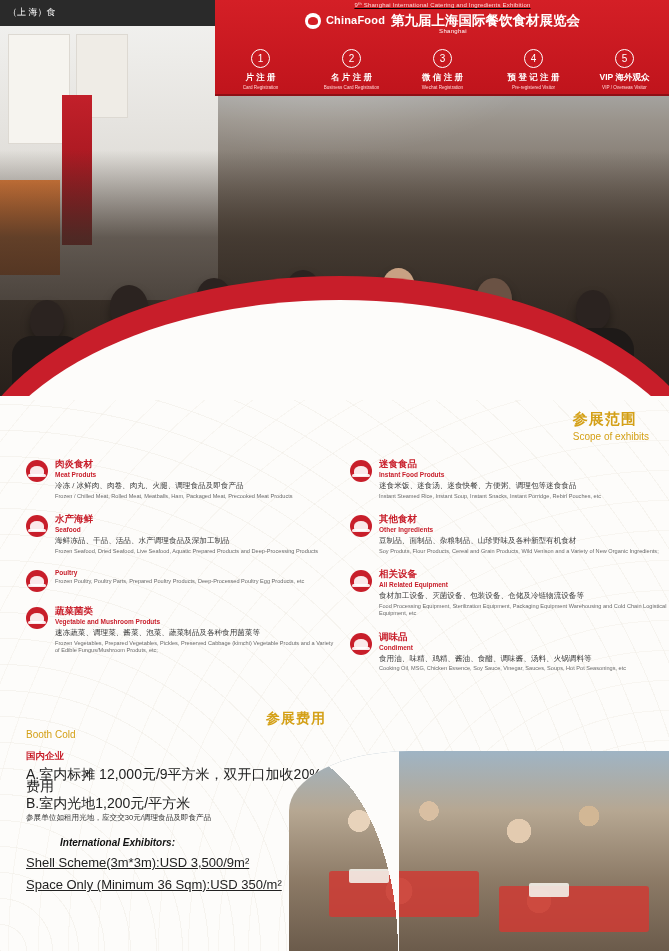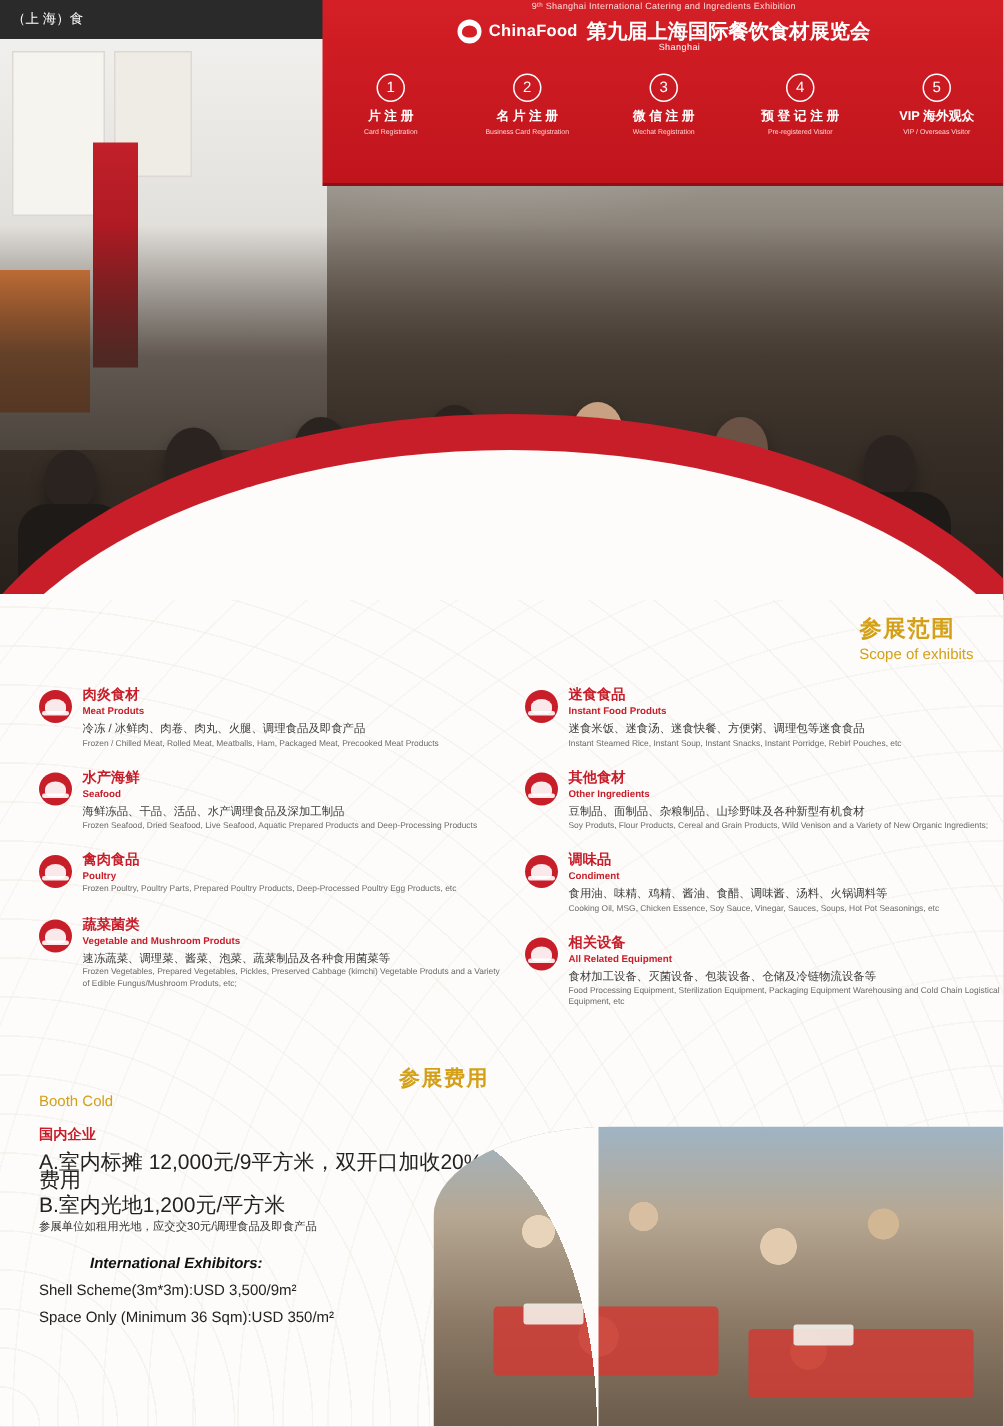--- a/index.html
+++ b/index.html
@@ -5,21 +5,21 @@
   * { box-sizing: border-box; margin: 0; padding: 0; }
   html, body {
     width: 669px; height: 951px;
     font-family: "Liberation Sans", sans-serif;
     background: #ffffff;
     overflow: hidden;
   }
   .page {
     position: relative;
     width: 669px; height: 951px;
-    background: #ec4899;
+    background: #3b82f6;
     overflow: hidden;
   }
 
   
   .hero {
     position: absolute; top: 0; left: 0;
     width: 669px; height: 400px;
     overflow: hidden;
     background: #4a4038;
   }
@@ -34,23 +34,24 @@
     position: absolute; top:0; left:0; width:669px; height:58px;
     background: linear-gradient(180deg,#e9edf0 0%, #d6dce1 60%, #c2c8cd 100%);
   }
   .hall-ceiling:after{
     content:""; position:absolute; left:0; top:0; width:100%; height:100%;
     background: repeating-linear-gradient(90deg, rgba(255,255,255,.5) 0 2px, rgba(0,0,0,0.03) 2px 18px);
     opacity:.6;
   }
   
   .reg-banner {
-    position: absolute; left: 215px; top: 0; width: 455px; height: 124px;
+    position: absolute; left: 215px; top: 0; width: 455px; height: 96px;
     background: linear-gradient(180deg,#d41f26 0%, #c0141c 100%);
     border-bottom: 2px solid #8e0f15;
+    text-decoration: underline;
   }
   .reg-banner-title {
     position:absolute; left:0; right:0; top: 12px;
     text-align:center; color:#fff;
   }
   .reg-banner-title .logo-dot{
     display:inline-block; width:16px;height:16px;border-radius:50%;
     background:#fff; margin-right:5px; vertical-align:-3px;
     position:relative;
   }
@@ -187,21 +188,21 @@
   
   .booth-rate {
     position:absolute; left:26px; top:310px; width:300px;
   }
   .br-title-cn{ color:#d4a017; font-size:14px; font-weight:bold; letter-spacing:1px;text-align:right;}
   .br-title-en{ color:#d4a017; font-size:10px; margin-top:1px;}
   .br-sub{ color:#c81e2a; font-size:9.5px; font-weight:bold; margin-top:10px;}
   .br-line{ color:#222; font-size:14px; margin-top:5px; line-height:12px;}
   .br-note{ color:#333; font-size:7.6px; margin-top:3px; line-height:11px;}
   .br-intl-title{ color:#111; font-size:10px; font-weight:bold; font-style:italic; margin-top:14px;margin-left:34px;}
-  .br-intl-line{ color:#222; font-size:10px; margin-top:7px;}
+  .br-intl-line{ color:#222; font-size:13px; margin-top:7px;text-decoration:underline;}
 
   
   .photo2 {
     position:absolute; right:0; bottom:0; width:380px; height:200px;
     overflow:hidden;
     border-top-left-radius: 120px 60px;
   }
   .photo2-img{
     position:absolute; inset:0;
     background:
@@ -328,21 +329,20 @@
             <div class="cat-cn">水产海鲜</div>
             <div class="cat-en">Seafood</div>
             <div class="cat-desc-cn">海鲜冻品、干品、活品、水产调理食品及深加工制品</div>
             <div class="cat-desc-en">Frozen Seafood, Dried Seafood, Live Seafood, Aquatic Prepared Products and Deep-Processing Products</div>
           </div>
         </div>
 
         <div class="cat">
           <div class="cat-icon"></div>
           <div class="cat-body">
-            <div class="cat-cn">禽肉食品</div>
             <div class="cat-en">Poultry</div>
             <div class="cat-desc-en">Frozen Poultry, Poultry Parts, Prepared Poultry Products, Deep-Processed Poultry Egg Products, etc</div>
           </div>
         </div>
 
         <div class="cat">
           <div class="cat-icon"></div>
           <div class="cat-body">
             <div class="cat-cn">蔬菜菌类</div>
             <div class="cat-en">Vegetable and Mushroom Produts</div>
@@ -371,34 +371,34 @@
             <div class="cat-cn">其他食材</div>
             <div class="cat-en">Other Ingredients</div>
             <div class="cat-desc-cn">豆制品、面制品、杂粮制品、山珍野味及各种新型有机食材</div>
             <div class="cat-desc-en">Soy Produts, Flour Products, Cereal and Grain Products, Wild Venison and a Variety of New Organic Ingredients;</div>
           </div>
         </div>
 
         <div class="cat">
           <div class="cat-icon"></div>
           <div class="cat-body">
+            <div class="cat-cn">相关设备</div>
+            <div class="cat-en">All Related Equipment</div>
+            <div class="cat-desc-cn">食材加工设备、灭菌设备、包装设备、仓储及冷链物流设备等</div>
+            <div class="cat-desc-en">Food Processing Equipment, Sterilization Equipment, Packaging Equipment Warehousing and Cold Chain Logistical Equipment, etc</div>
+          </div>
+        </div>
+
+        <div class="cat">
+          <div class="cat-icon"></div>
+          <div class="cat-body">
             <div class="cat-cn">调味品</div>
             <div class="cat-en">Condiment</div>
             <div class="cat-desc-cn">食用油、味精、鸡精、酱油、食醋、调味酱、汤料、火锅调料等</div>
             <div class="cat-desc-en">Cooking Oil, MSG, Chicken Essence, Soy Sauce, Vinegar, Sauces, Soups, Hot Pot Seasonings, etc</div>
-          </div>
-        </div>
-
-        <div class="cat">
-          <div class="cat-icon"></div>
-          <div class="cat-body">
-            <div class="cat-cn">相关设备</div>
-            <div class="cat-en">All Related Equipment</div>
-            <div class="cat-desc-cn">食材加工设备、灭菌设备、包装设备、仓储及冷链物流设备等</div>
-            <div class="cat-desc-en">Food Processing Equipment, Sterilization Equipment, Packaging Equipment Warehousing and Cold Chain Logistical Equipment, etc</div>
           </div>
         </div>
 
       </div>
     </div>
 
     <div class="booth-rate">
       <div class="br-title-cn">参展费用</div>
       <div class="br-title-en">Booth Cold</div>
       <div class="br-sub">国内企业</div>

